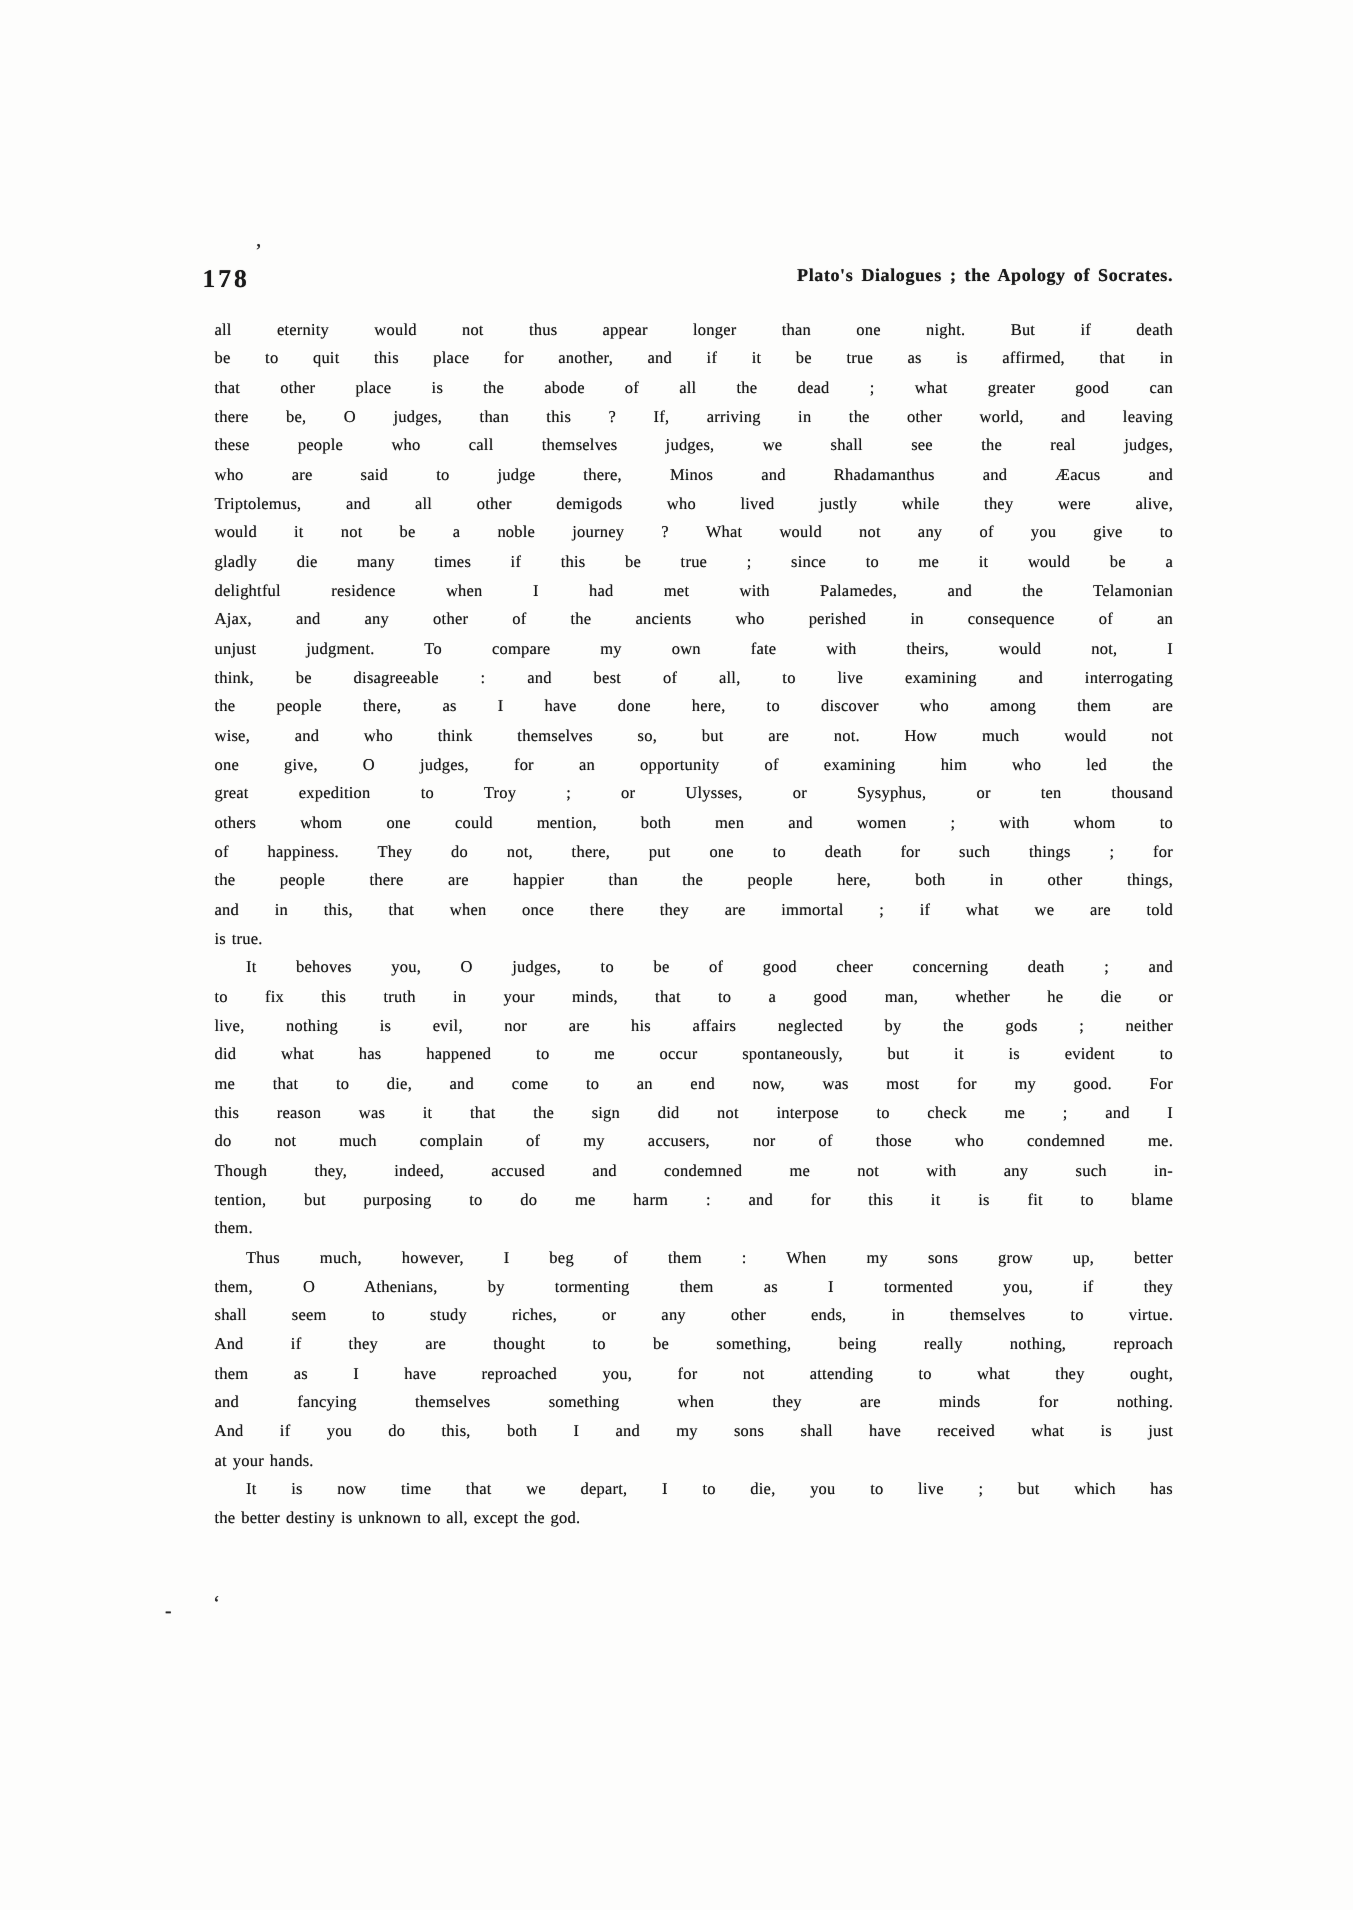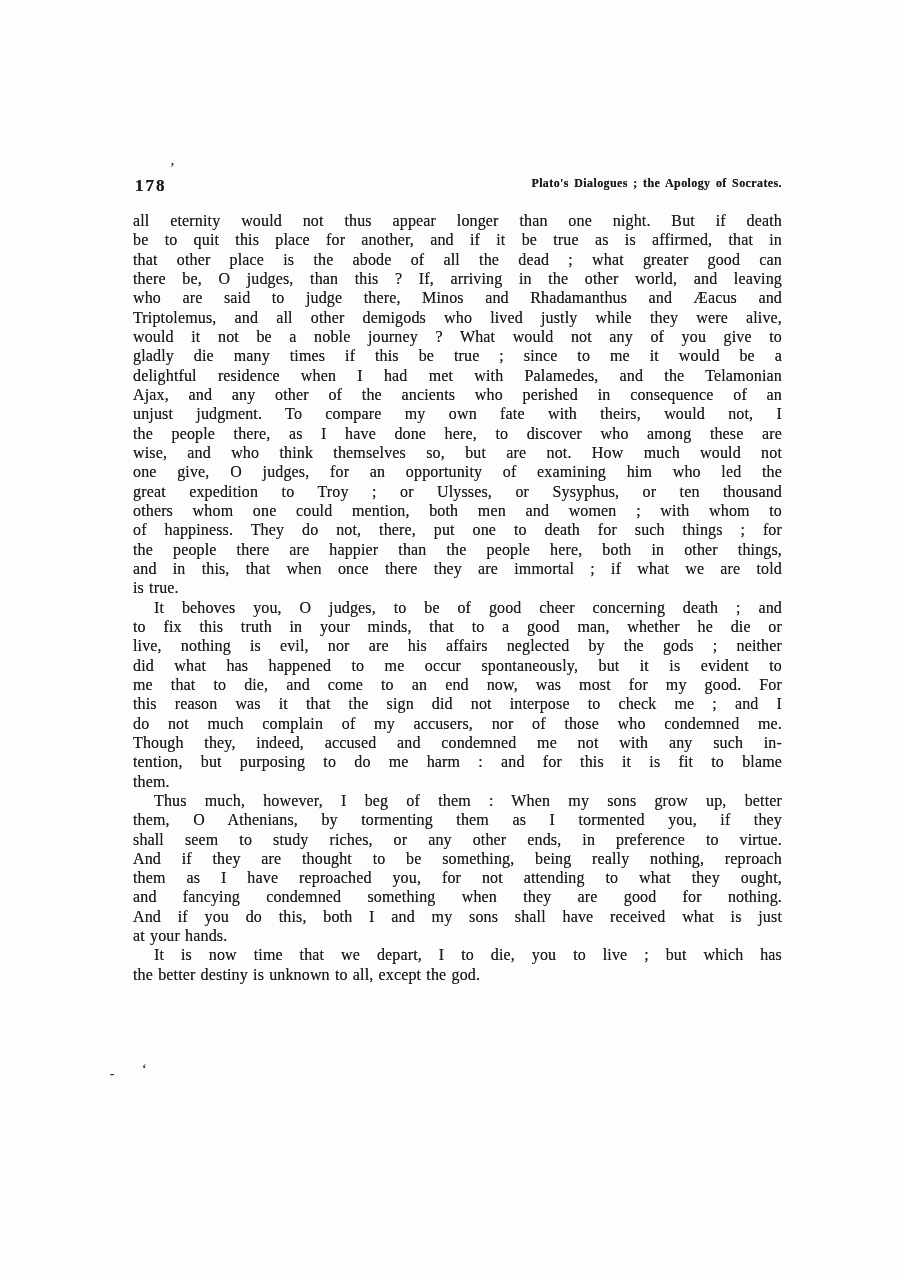--- a/index.html
+++ b/index.html
@@ -41,28 +41,29 @@
     font-weight: bold;
     font-size: 12px;
     letter-spacing: 0.4px;
     word-spacing: 2px;
     text-shadow: 0 0 0.6px rgba(15,15,15,0.7);
   }
   .page-body {
     width: 649px;
   }
   .line {
-    font-size: 16px;
+    font-size: 11px;
     line-height: 19.33px;
     letter-spacing: 0.15px;
     word-spacing: 1px;
     text-align: justify;
     text-align-last: justify;
     white-space: normal;
     text-shadow: 0 0 0.55px rgba(20,20,20,0.65);
+    margin-left: 10px;
   }
   .line.last {
     text-align-last: left;
   }
   .line.indent {
     text-indent: 21px;
   }
   .artifact {
     position: absolute;
     font-size: 13px;
@@ -82,28 +83,30 @@
     <div class="page-header">
       <span class="page-number">178</span>
       <div class="header-title">Plato's Dialogues ; the Apology of Socrates.</div>
     </div>
     <div class="page-body">
         <div class="paragraph">
           <div class="line">all eternity would not thus appear longer than one night.  But if death</div>
           <div class="line">be to quit this place for another, and if it be true as is affirmed, that in</div>
           <div class="line">that other place is the abode of all the dead ; what greater good can</div>
           <div class="line">there be, O judges, than this ?  If, arriving in the other world, and leaving</div>
+          <div class="line">these people who call themselves judges, we shall see the real judges,</div>
           <div class="line">who are said to judge there, Minos and Rhadamanthus and Æacus and</div>
           <div class="line">Triptolemus, and all other demigods who lived justly while they were alive,</div>
           <div class="line">would it not be a noble journey ?  What would not any of you give to</div>
           <div class="line">gladly die many times if this be true ; since to me it would be a</div>
           <div class="line">delightful residence when I had met with Palamedes, and the Telamonian</div>
           <div class="line">Ajax, and any other of the ancients who perished in consequence of an</div>
           <div class="line">unjust judgment.  To compare my own fate with theirs, would not, I</div>
-          <div class="line">the people there, as I have done here, to discover who among these are</div>
+          <div class="line">think, be disagreeable : and best of all, to live examining and interrogating</div>
+          <div class="line">the people there, as I have done here, to discover who among them are</div>
           <div class="line">wise, and who think themselves so, but are not.  How much would not</div>
           <div class="line">one give, O judges, for an opportunity of examining him who led the</div>
           <div class="line">great expedition to Troy ; or Ulysses, or Sysyphus, or ten thousand</div>
           <div class="line">others whom one could mention, both men and women ; with whom to</div>
           <div class="line">of happiness.  They do not, there, put one to death for such things ; for</div>
           <div class="line">the people there are happier than the people here, both in other things,</div>
           <div class="line">and in this, that when once there they are immortal ; if what we are told</div>
           <div class="line last">is true.</div>
         </div>
         <div class="paragraph">
@@ -114,24 +117,24 @@
           <div class="line">me that to die, and come to an end now, was most for my good.  For</div>
           <div class="line">this reason was it that the sign did not interpose to check me ; and I</div>
           <div class="line">do not much complain of my accusers, nor of those who condemned me.</div>
           <div class="line">Though they, indeed, accused and condemned me not with any such in-</div>
           <div class="line">tention, but purposing to do me harm : and for this it is fit to blame</div>
           <div class="line last">them.</div>
         </div>
         <div class="paragraph">
           <div class="line indent">Thus much, however, I beg of them :  When my sons grow up, better</div>
           <div class="line">them, O Athenians, by tormenting them as I tormented you, if they</div>
-          <div class="line">shall seem to study riches, or any other ends, in preference to virtue.</div>
+          <div class="line">shall seem to study riches, or any other ends, in themselves to virtue.</div>
           <div class="line">And if they are thought to be something, being really nothing, reproach</div>
           <div class="line">them as I have reproached you, for not attending to what they ought,</div>
-          <div class="line">and fancying condemned something when they are good for nothing.</div>
+          <div class="line">and fancying themselves something when they are minds for nothing.</div>
           <div class="line">And if you do this, both I and my sons shall have received what is just</div>
           <div class="line last">at your hands.</div>
         </div>
         <div class="paragraph">
           <div class="line indent">It is now time that we depart, I to die, you to live ; but which has</div>
           <div class="line last">the better destiny is unknown to all, except the god.</div>
         </div>
       </div>
   </div>
   <span class="artifact footer-dash">-</span>

